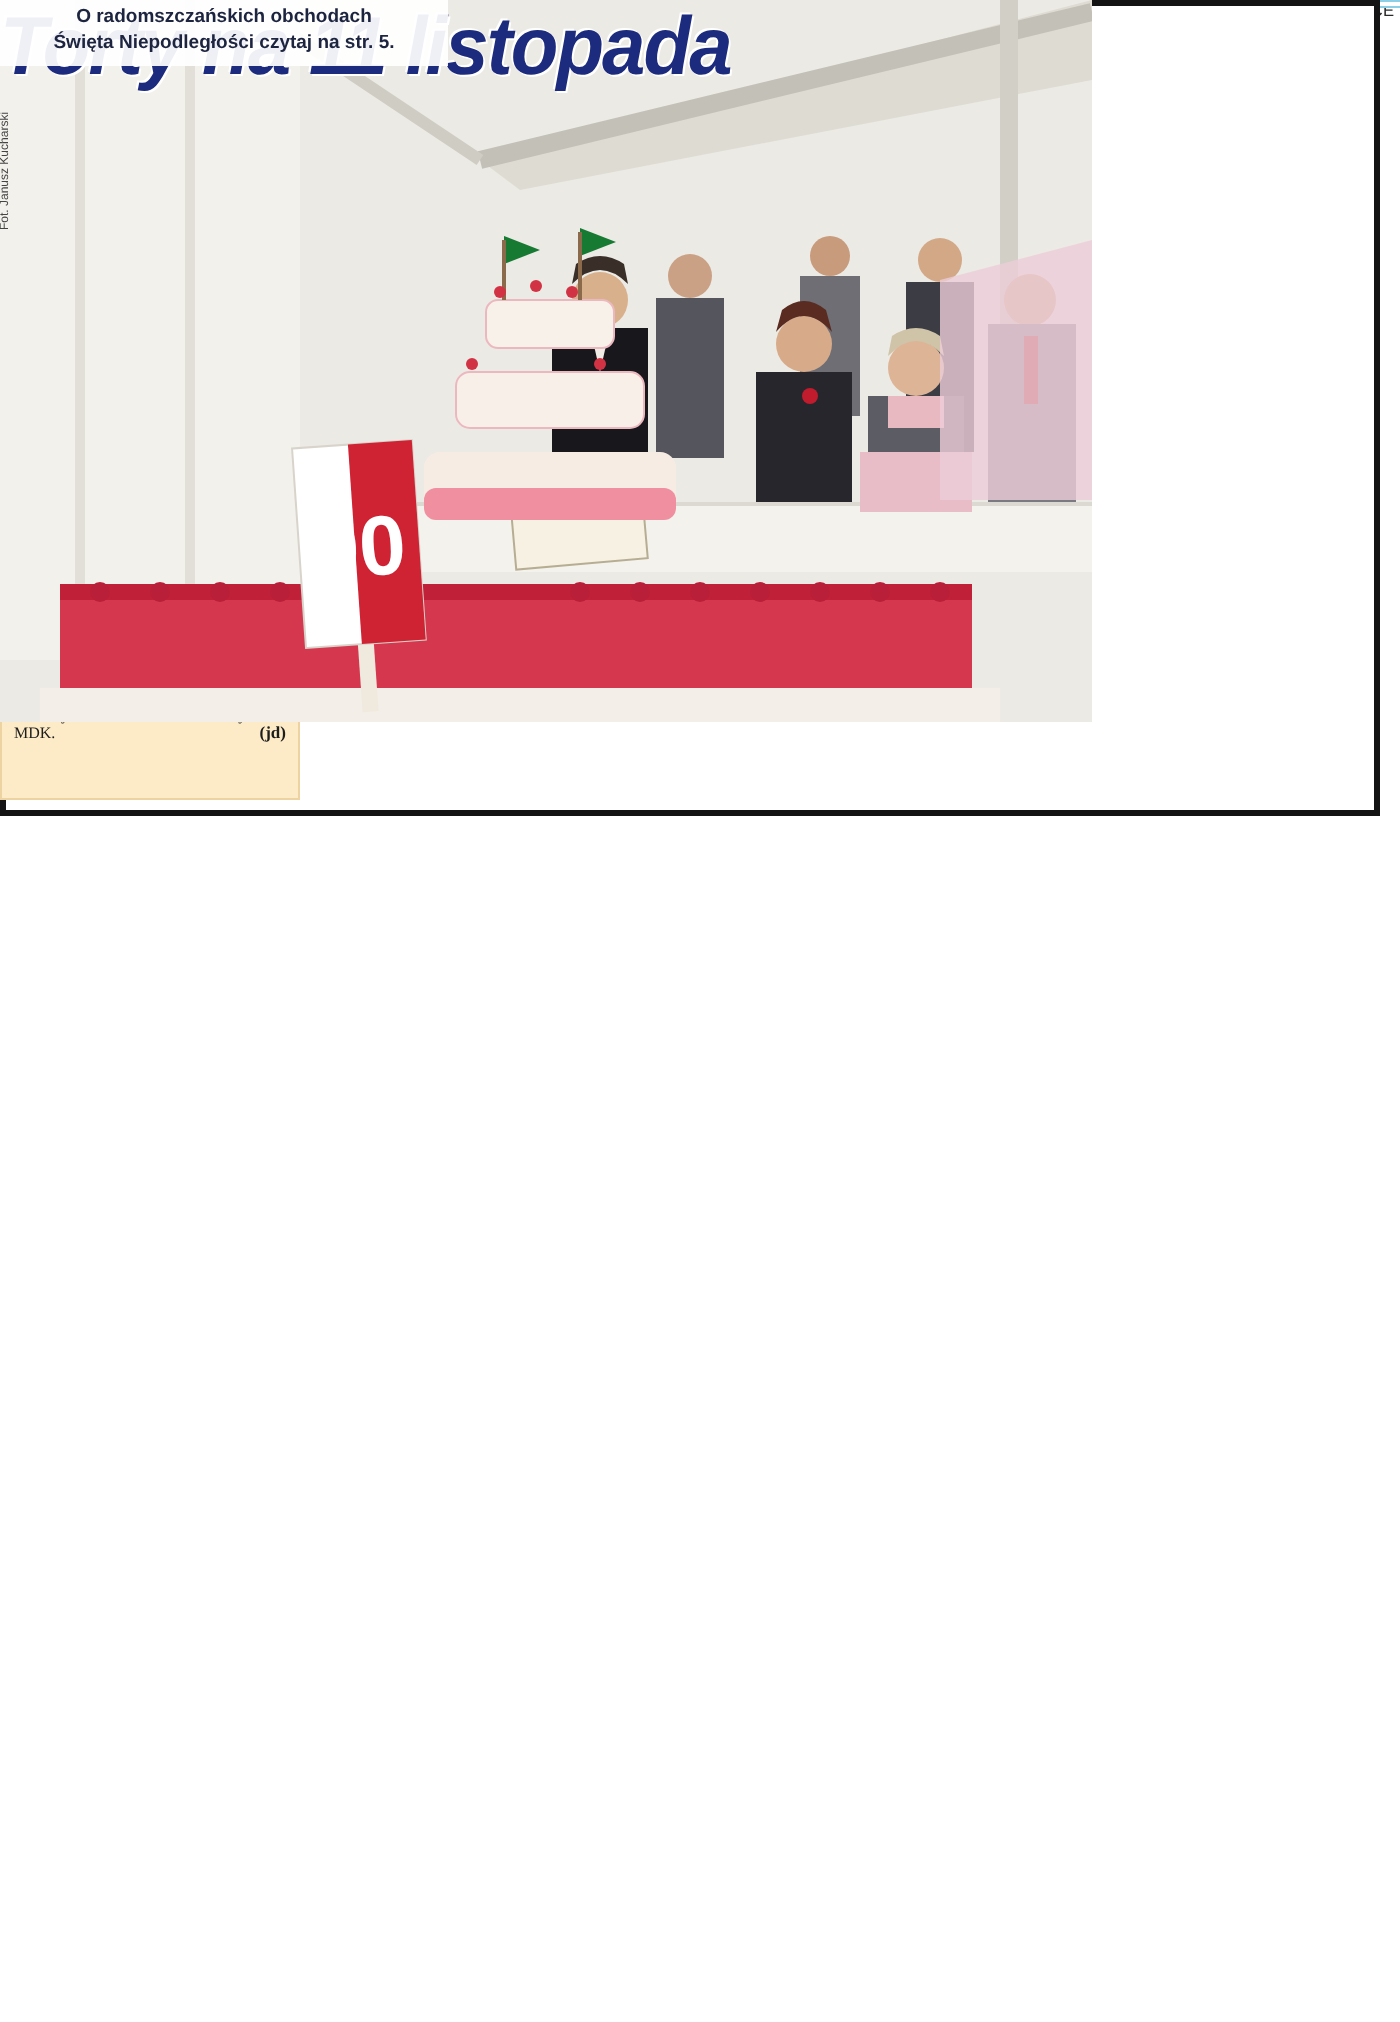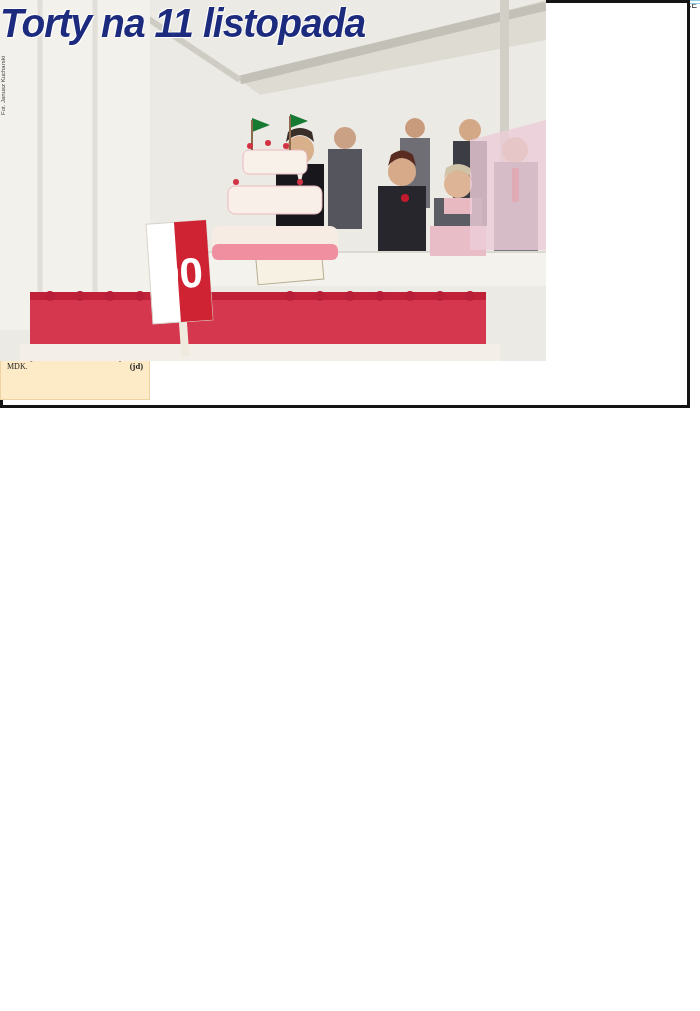--- a/index.html
+++ b/index.html
@@ -322,15 +322,19 @@
       </g>
       <g transform="rotate(-4 180 280)">
         <rect x="176" y="318" width="8" height="38" fill="#efe9de"></rect>
         <rect x="150" y="222" width="60" height="100" fill="#ffffff" stroke="#d8d4cb"></rect>
         <rect x="178" y="222" width="32" height="100" fill="#cf2233"></rect>
         <text x="180" y="288" font-family="Liberation Sans, sans-serif" font-size="42" font-weight="bold" fill="#ffffff" text-anchor="middle">90</text>
       </g>
     </svg>
   </div>
   <div id="torty" class="abs">Torty na 11 listopada</div>
+  <div id="cap2" class="abs">
+    <div>O radomszczańskich obchodach</div>
+    <div>Święta Niepodległości czytaj na str. 5.</div>
+  </div>
   <div id="cred2" class="abs">Fot. Janusz Kucharski</div>
 
 </div>
 
 </body></html>

